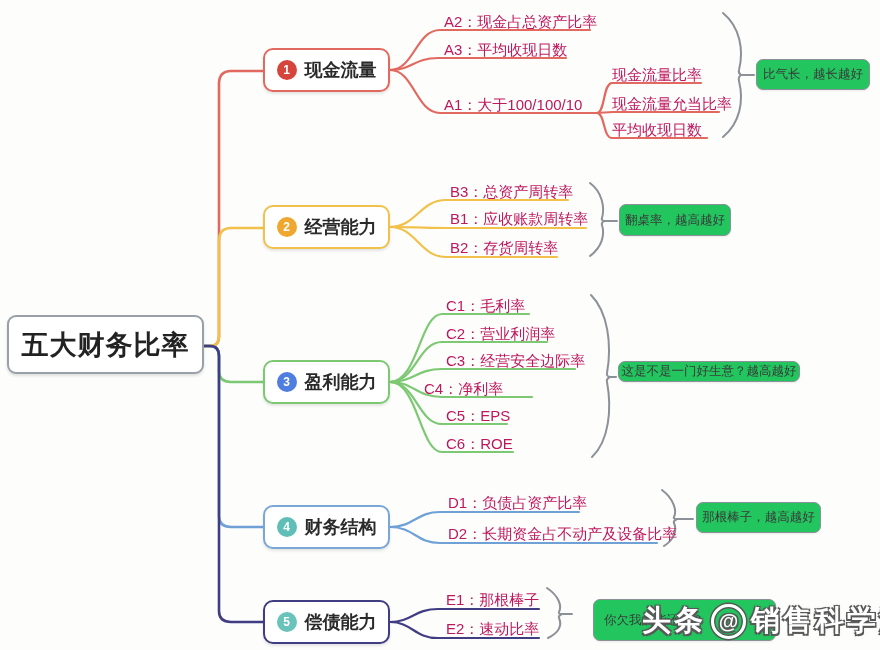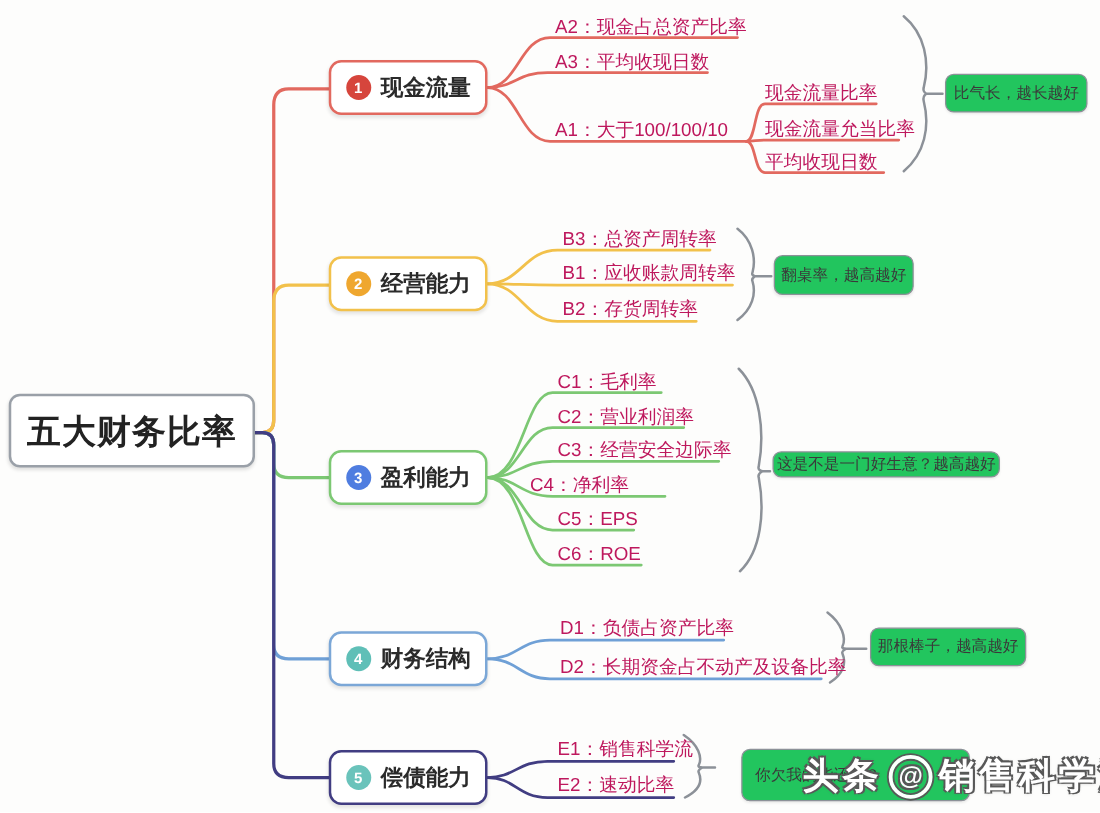--- a/index.html
+++ b/index.html
@@ -144,21 +144,21 @@
   <div class="leaf" style="left:446px;top:298px;">C1：毛利率</div>
   <div class="leaf" style="left:446px;top:326px;">C2：营业利润率</div>
   <div class="leaf" style="left:446px;top:353px;">C3：经营安全边际率</div>
   <div class="leaf" style="left:424px;top:381px;">C4：净利率</div>
   <div class="leaf" style="left:446px;top:408px;">C5：EPS</div>
   <div class="leaf" style="left:446px;top:436px;">C6：ROE</div>
 
   <div class="leaf" style="left:448px;top:495px;">D1：负债占资产比率</div>
   <div class="leaf" style="left:448px;top:526px;">D2：长期资金占不动产及设备比率</div>
 
-  <div class="leaf" style="left:446px;top:592px;">E1：销售科学流</div>
+  <div class="leaf" style="left:446px;top:592px;">E1：那根棒子</div>
   <div class="leaf" style="left:446px;top:621px;">E2：速动比率</div>
 
   <div class="note" style="left:756px;top:59px;width:114px;height:31px;">比气长，越长越好</div>
   <div class="note" style="left:619px;top:204px;width:112px;height:32px;">翻桌率，越高越好</div>
   <div class="note" style="left:618px;top:361px;width:182px;height:21px;">这是不是一门好生意？越高越好</div>
   <div class="note" style="left:696px;top:502px;width:125px;height:31px;">那根棒子，越高越好</div>
   <div class="note left" style="left:593px;top:599px;width:183px;height:42px;">你欠我的能还吗？</div>
 
   <div class="wm">
     <span>头条</span>

